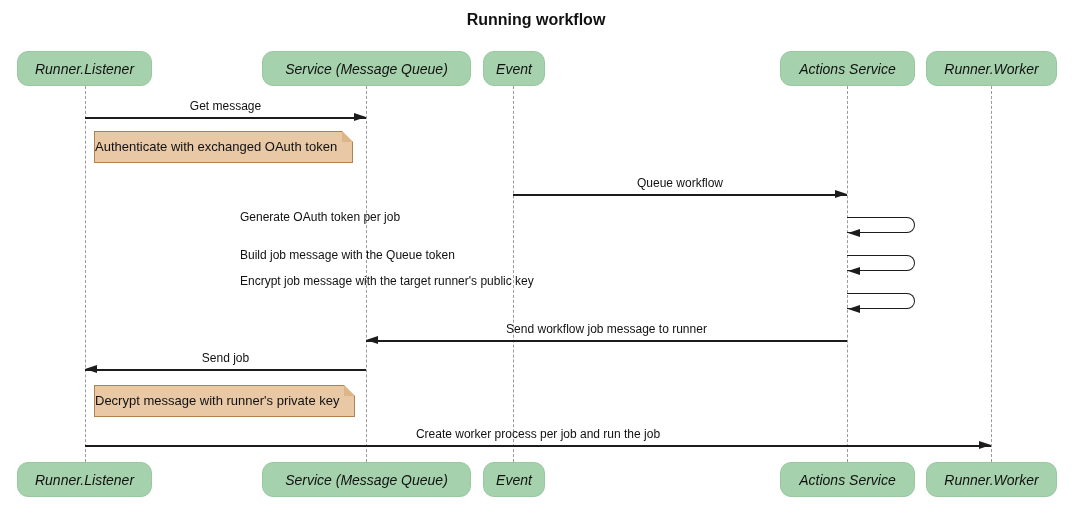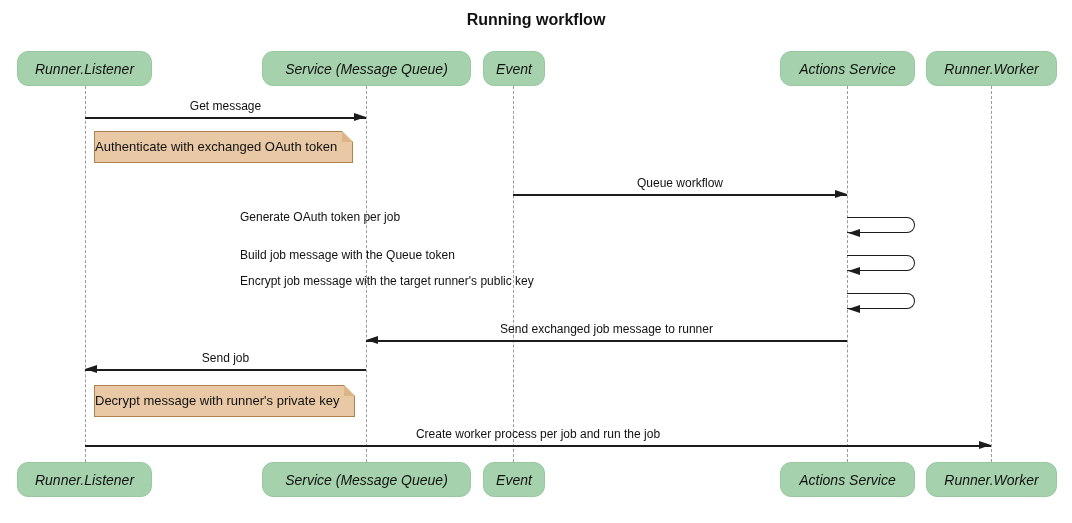--- a/index.html
+++ b/index.html
@@ -141,21 +141,21 @@
   <div class="arrow-left" style="left:848px;top:229px"></div>
 
   <div class="msg-label right" style="left:240px;top:247px;width:600px">Build job message with the Queue token</div>
   <div class="self-loop" style="left:847px;top:255px"></div>
   <div class="arrow-left" style="left:848px;top:267px"></div>
 
   <div class="msg-label right" style="left:240px;top:273px;width:600px">Encrypt job message with the target runner's public key</div>
   <div class="self-loop" style="left:847px;top:293px"></div>
   <div class="arrow-left" style="left:848px;top:305px"></div>
 
-  <div class="msg-label" style="left:366px;top:321px;width:481px">Send exchanged job message to runner</div>
+  <div class="msg-label" style="left:366px;top:321px;width:481px">Send workflow job message to runner</div>
   <div class="msg-line" style="left:366px;top:340px;width:481px"></div>
   <div class="arrow-left" style="left:366px;top:336px"></div>
 
   <div class="msg-label" style="left:85px;top:350px;width:281px">Send job</div>
   <div class="msg-line" style="left:85px;top:369px;width:281px"></div>
   <div class="arrow-left" style="left:85px;top:365px"></div>
 
   <div class="note" style="left:94px;top:385px;width:261px">Decrypt message with runner's private key</div>
   <div class="note-fold" style="left:344px;top:385px"></div>
 

